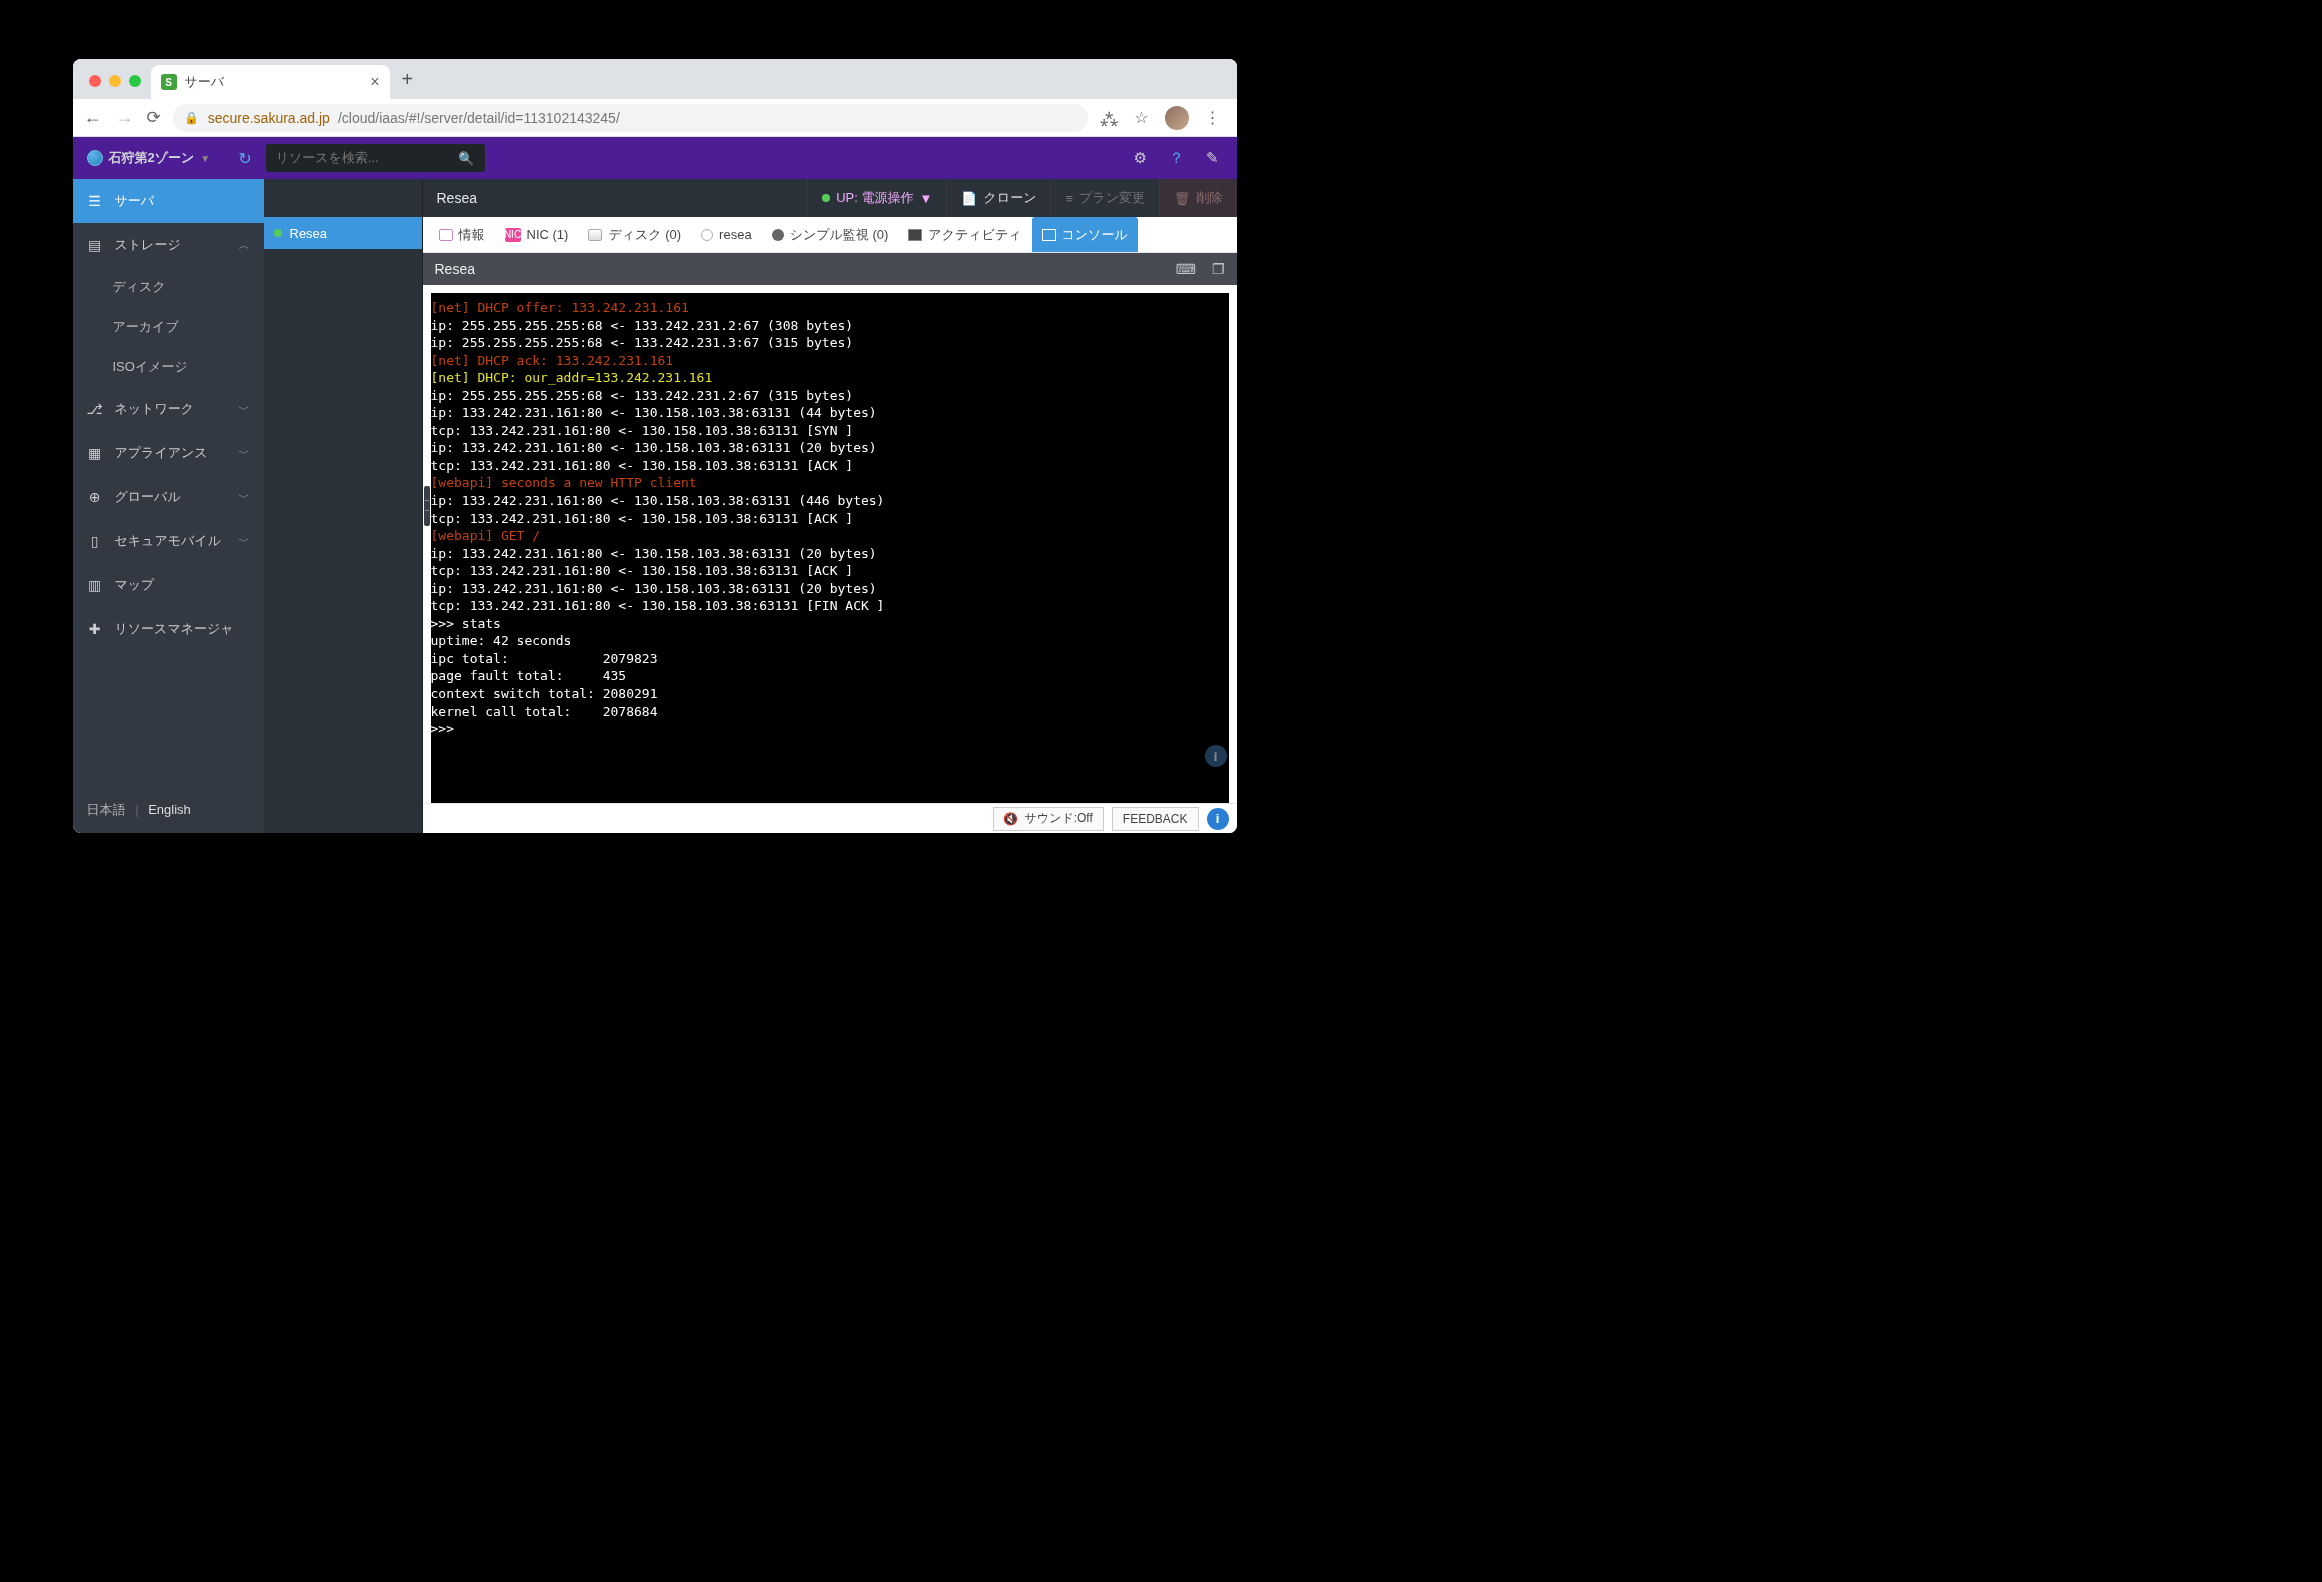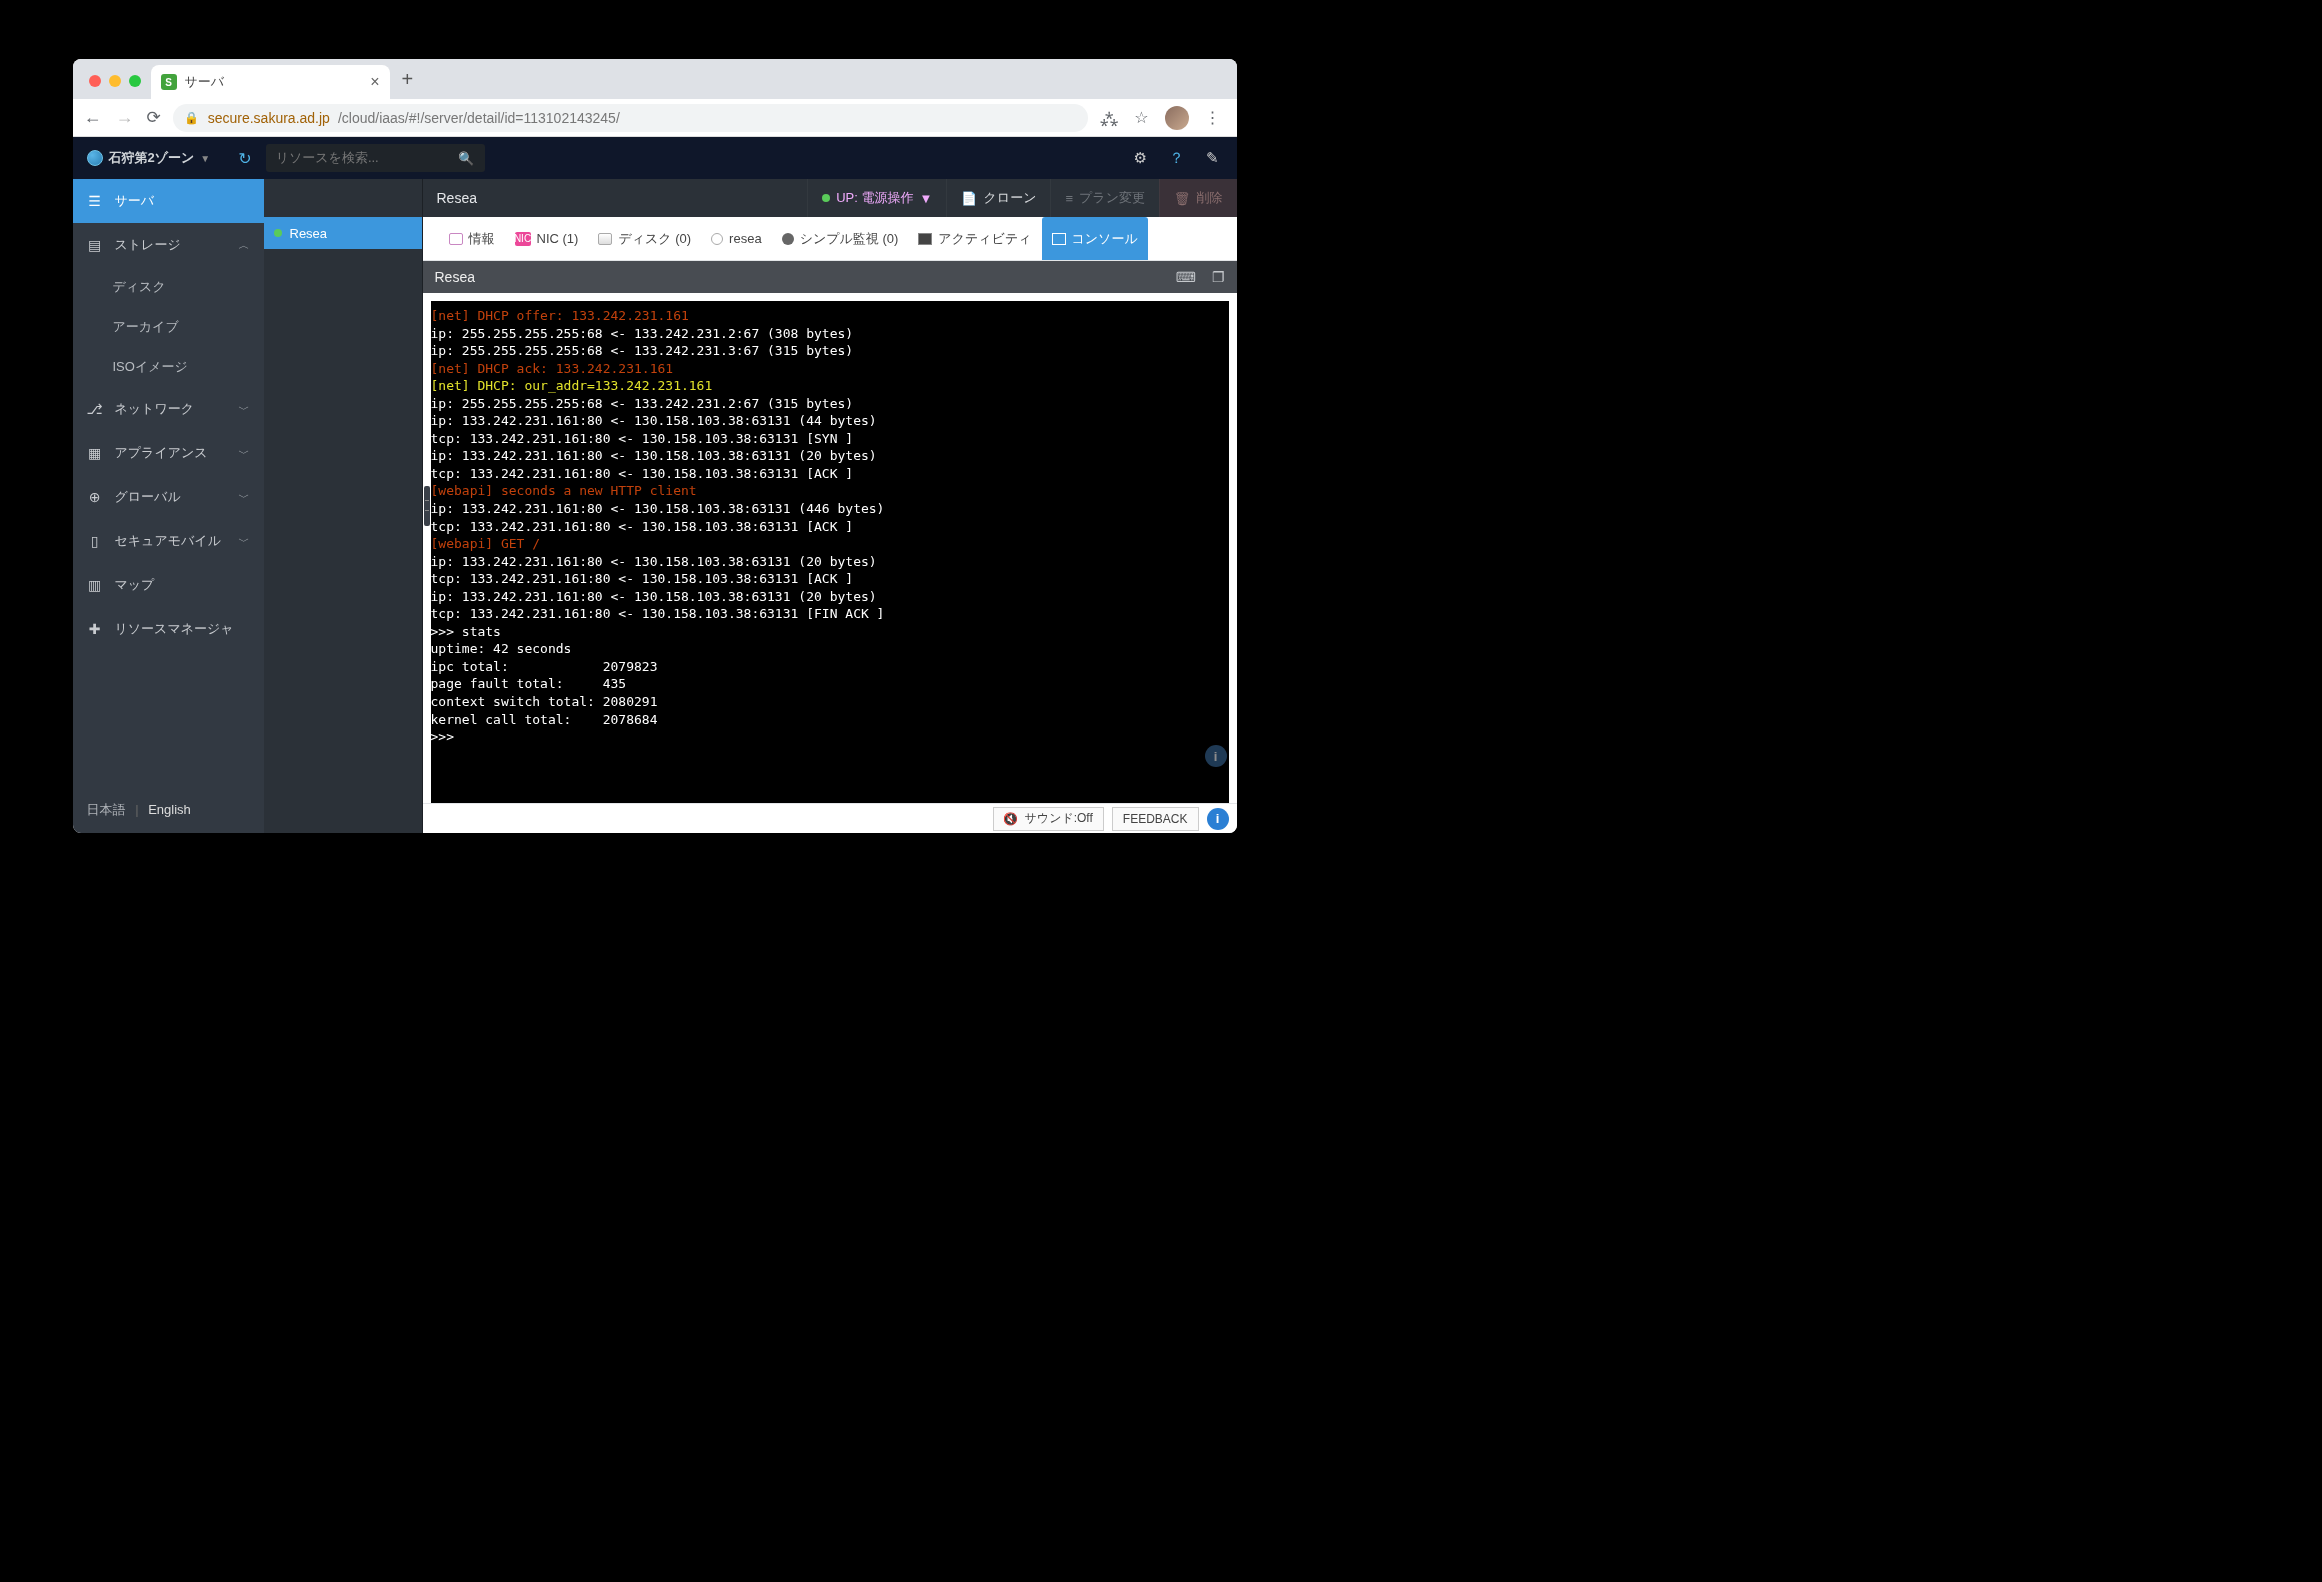--- a/index.html
+++ b/index.html
@@ -87,21 +87,21 @@
 .avatar { width: 24px; height: 24px; border-radius: 50%; background: linear-gradient(135deg,#8a6d5f,#c9a98f); }
 
 .app {
   flex: 1;
   display: flex;
   flex-direction: column;
   overflow: hidden;
 }
 .app-top {
   height: 42px;
-  background: #0f172a;
+  background: #4c1d95;
   display: flex;
   align-items: center;
   color: #d0d4d8;
   font-size: 13px;
 }
 .zone-sel {
   display: flex; align-items: center;
   padding: 0 14px; height: 100%;
   gap: 6px;
   cursor: pointer;
@@ -222,24 +222,24 @@
   cursor: pointer;
   border-left: 1px solid rgba(255,255,255,0.04);
 }
 .head-btn.up { color: #f0abfc; }
 .up-dot { width: 8px; height: 8px; border-radius: 50%; background: #5acb5a; }
 .head-btn.muted { color: #6e7379; }
 .head-btn.danger { background: #3a3138; color: #8a6e6e; }
 .hico { font-size: 13px; }
 
 .tab-row {
-  height: 44px;
+  height: 36px;
   background: #fff;
   display: flex; align-items: stretch;
-  padding-left: 16px;
+  padding-left: 6px;
   border-bottom: 1px solid #e3e5e8;
 }
 .ptab {
   display: flex; align-items: center;
   padding: 0 10px; gap: 6px;
   font-size: 13px; color: #444;
   cursor: pointer;
 }
 .ptab.active { background: #3c97dd; color: #fff; border-radius: 3px 3px 0 0; }
 .tico {

